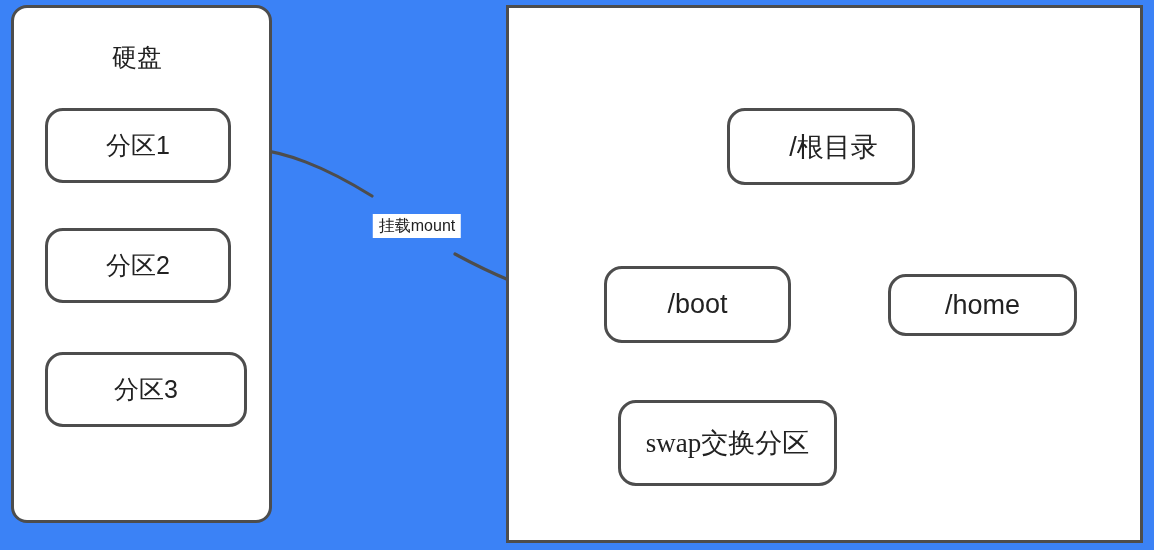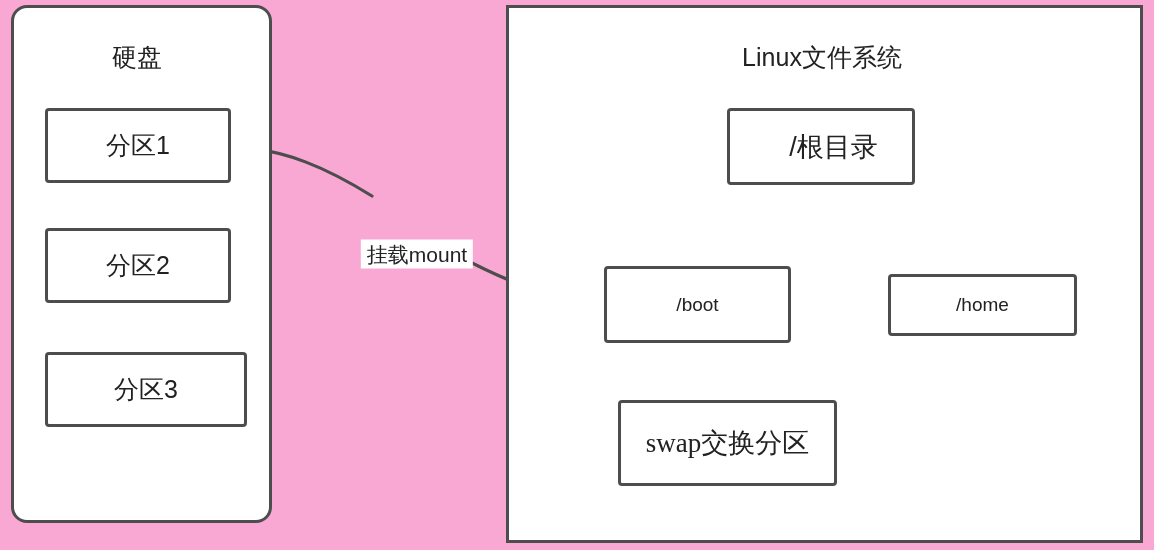--- a/index.html
+++ b/index.html
@@ -7,73 +7,72 @@
     padding: 0;
     background: #ffffff;
   }
   body {
     font-family: "Liberation Sans", "DejaVu Sans", sans-serif;
   }
   #canvas {
     position: relative;
     width: 1154px;
     height: 550px;
-    background: #f9a8d4;
+    background: #3b82f6;
     overflow: hidden;
   }
   svg.layer {
     position: absolute;
     left: 0;
     top: 0;
     width: 1154px;
     height: 550px;
   }
   .node-box {
     position: absolute;
     box-sizing: border-box;
     border: 3px solid #4d4d4d;
     background: #ffffff;
     display: flex;
     align-items: center;
     justify-content: center;
     color: #222222;
   }
   .rounded {
-    border-radius: 4px;
+    border-radius: 18px;
   }
   .panel-disk {
     border-radius: 16px;
   }
   .panel-fs {
     border-radius: 0;
   }
   .panel-title {
     position: absolute;
     color: #222222;
     font-size: 25px;
     line-height: 1;
     white-space: nowrap;
     transform: translate(-50%, -50%);
     text-align: center;
   }
   .edge-label {
     position: absolute;
     color: #222222;
-    font-size: 21px;
+    font-size: 16px;
     line-height: 1;
     white-space: nowrap;
     transform: translate(-50%, -50%);
     background: #ffffff;
     padding: 4px 6px;
     text-align: center;
-    margin-top: 28px;
   }
   .lbl-part { font-size: 25px; }
   .lbl-root { font-size: 27px; padding-left: 25px; }
-  .lbl-path { font-size: 19px; }
+  .lbl-path { font-size: 27px; }
   .lbl-swap { font-size: 27px; font-family: Liberation Serif, serif; }
 </style>
 </head>
 <body>
 
 <div id="canvas">
 
   <svg class="layer" viewBox="0 0 1154 550">
     <defs>
       <marker id="arrowhead" markerWidth="7" markerHeight="7" refX="5.6" refY="3" orient="auto">
@@ -94,21 +93,20 @@
   <div class="panel-title" style="left:137px; top:57px;">硬盘</div>
 
   <div class="node-box rounded lbl-part" style="left:45px; top:108px; width:186px; height:75px;">分区1</div>
 
   <div class="node-box rounded lbl-part" style="left:45px; top:228px; width:186px; height:75px;">分区2</div>
 
   <div class="node-box rounded lbl-part" style="left:45px; top:352px; width:202px; height:75px;">分区3</div>
 
   <div class="node-box panel-fs" style="left:506px; top:5px; width:637px; height:538px;"></div>
 
-  <div class="panel-title" style="left:822px; top:57px;">Linux文件系统</div>
 
   <div class="node-box rounded lbl-root" style="left:727px; top:108px; width:188px; height:77px;">/根目录</div>
 
   <div class="node-box rounded lbl-path" style="left:604px; top:266px; width:187px; height:77px;">/boot</div>
 
   <div class="node-box rounded lbl-path" style="left:888px; top:274px; width:189px; height:62px;">/home</div>
 
   <div class="node-box rounded lbl-swap" style="left:618px; top:400px; width:219px; height:86px;">swap交换分区</div>
 
   <div class="edge-label" style="left:417px; top:226px;">挂载mount</div>

